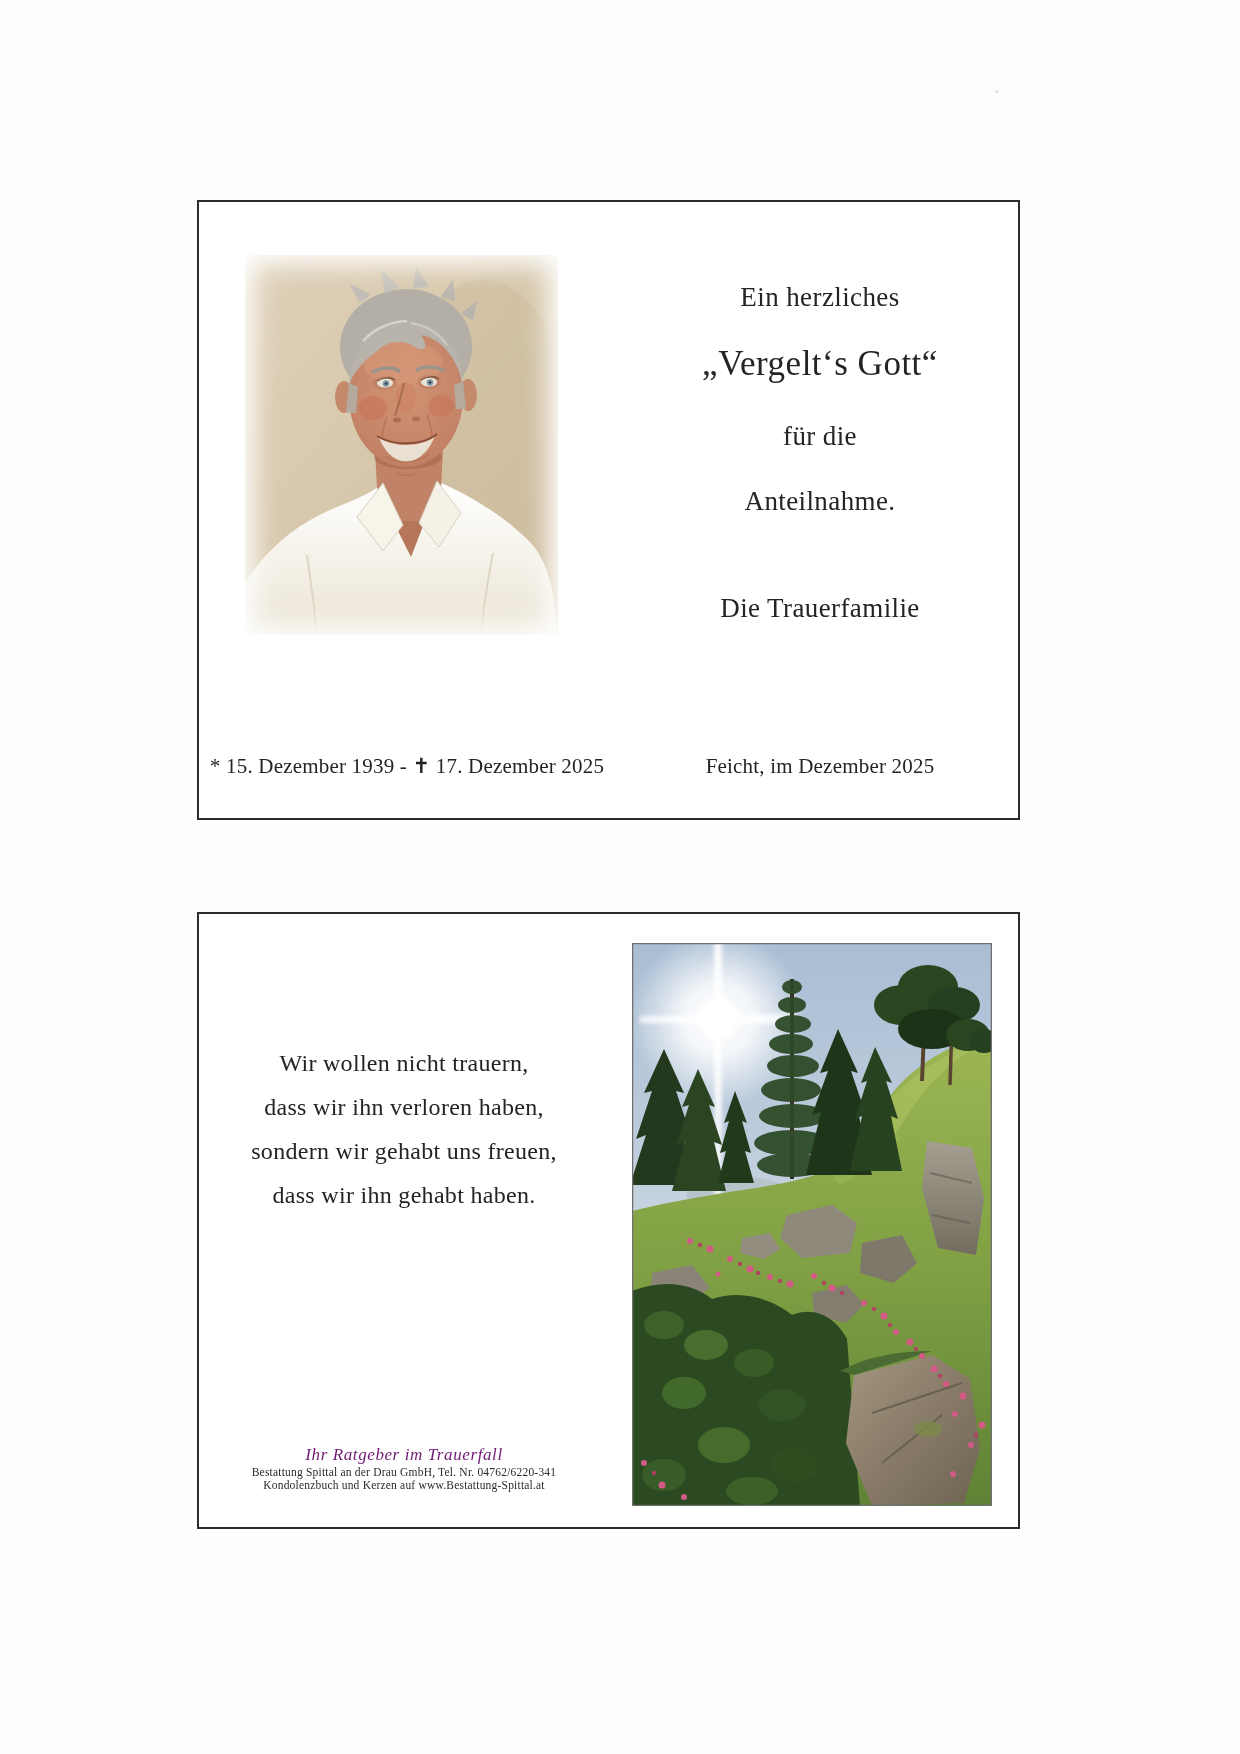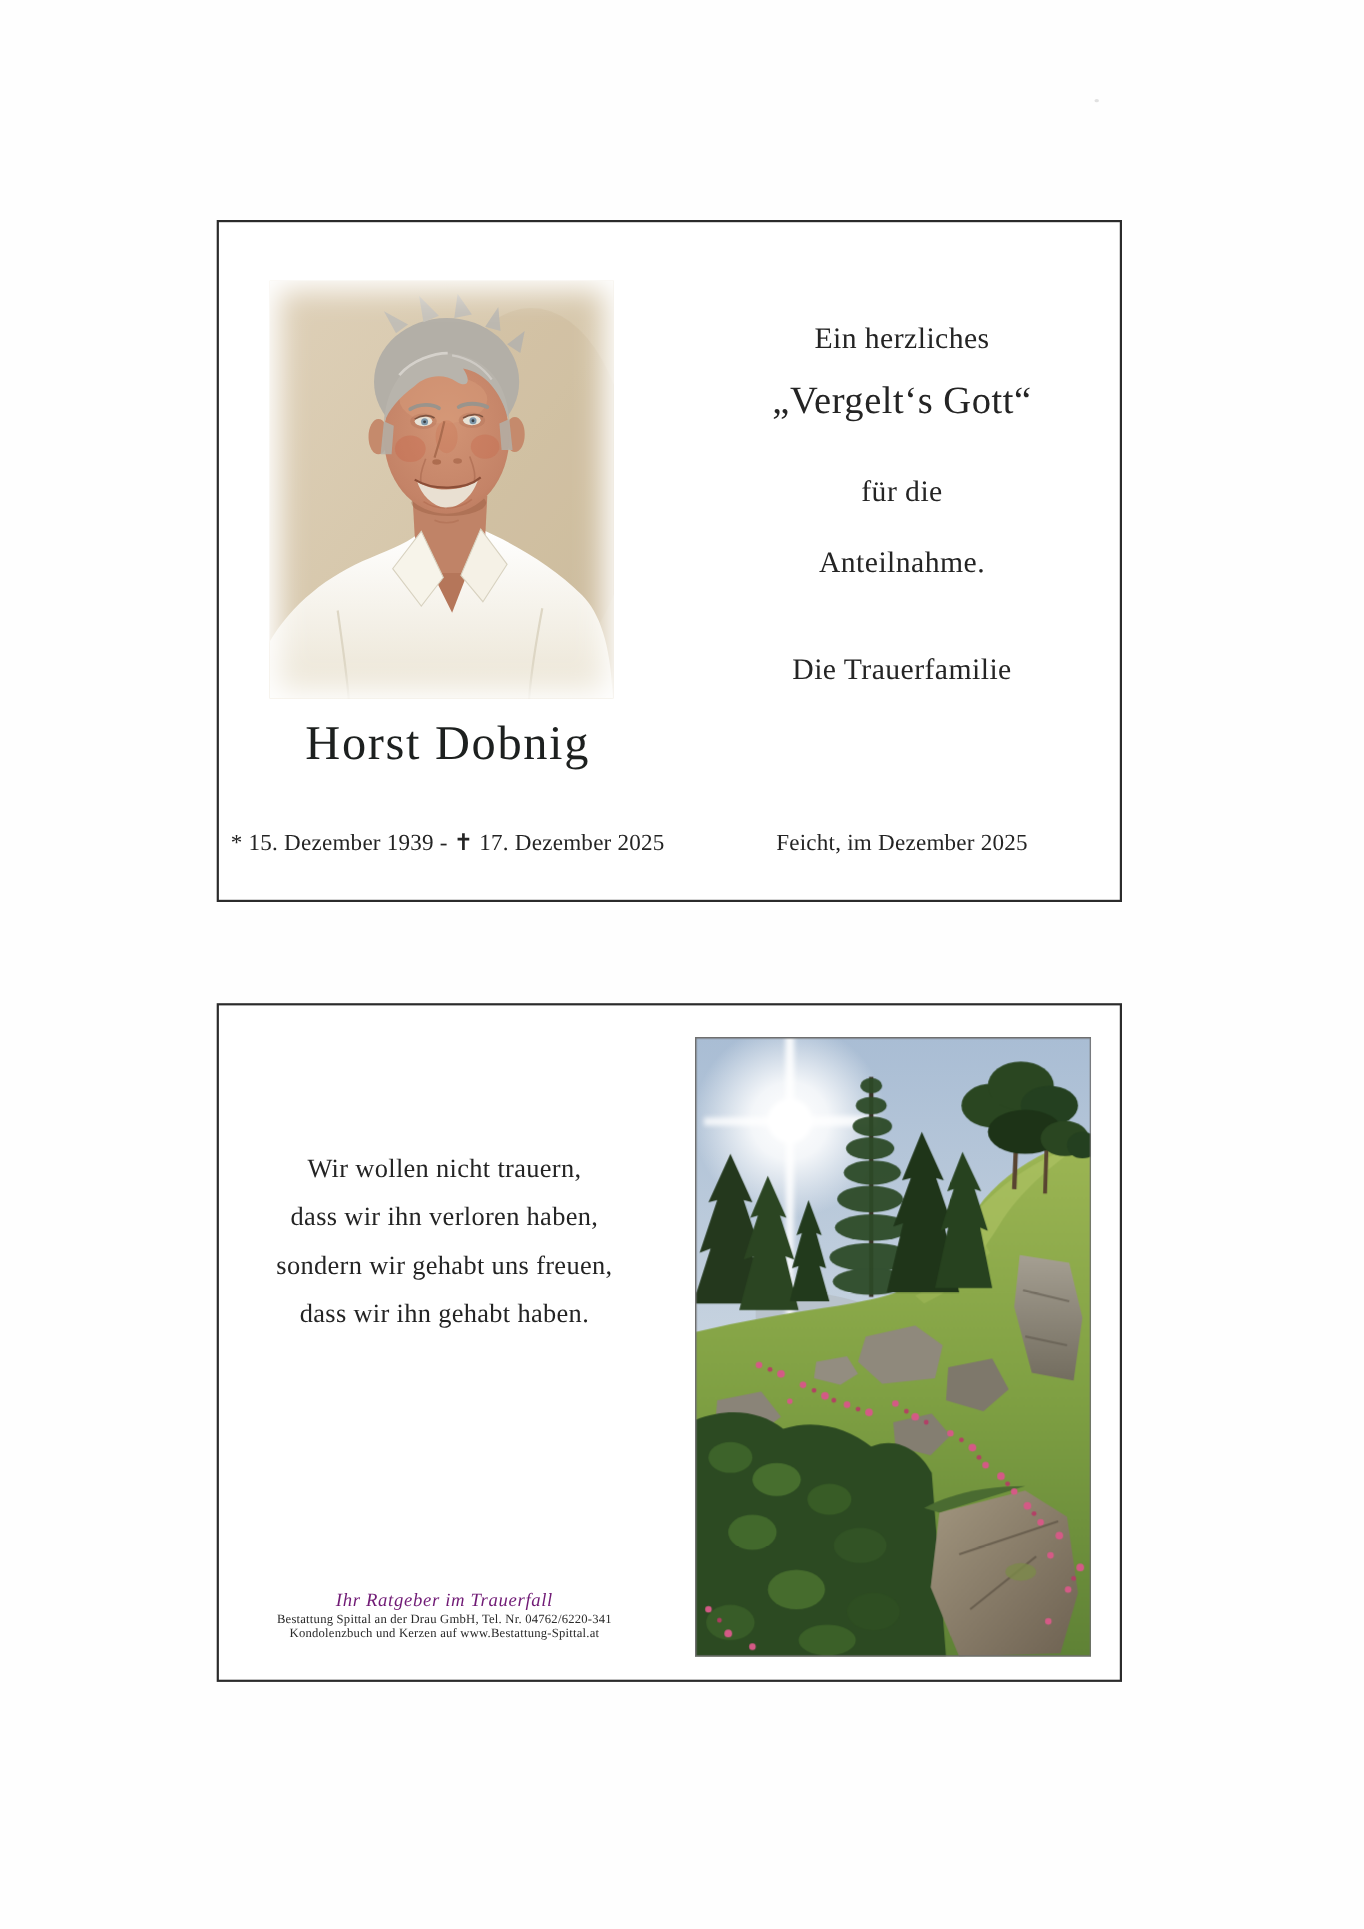--- a/index.html
+++ b/index.html
@@ -23,21 +23,21 @@
   #verse-card{top:912px;height:617px;}
   .abs{position:absolute;}
   .ctr{text-align:center;}
   .name{
     font-size:44px;
     letter-spacing:1.5px;
     color:#1d201f;
   }
   .subtitle{font-size:23px;letter-spacing:.3px;}
   .dates{font-size:21px;letter-spacing:.2px;}
-  .thanks{font-size:27px;letter-spacing:.4px;margin-top:10px;}
+  .thanks{font-size:27px;letter-spacing:.4px;}
   .thanks-big{font-size:35px;letter-spacing:.5px;}
   .closing{font-size:27px;letter-spacing:.4px;}
   .placedate{font-size:21px;letter-spacing:.2px;}
   .poem{font-size:24px;line-height:44px;letter-spacing:.3px;}
   .tagline{
     font-size:17px;
     font-style:italic;
     letter-spacing:.6px;
     color:#701a75;
   }
@@ -125,21 +125,20 @@
       <path d="M142,162 C138,172 136,179 138,185" stroke="#a4644a" stroke-width="1.5" fill="none" opacity=".55"></path>
       <path d="M182,160 C186,170 188,177 186,183" stroke="#a4644a" stroke-width="1.5" fill="none" opacity=".55"></path>
       <path d="M134,182 C146,193 178,193 190,180 C184,199 170,207 160,207 C148,205 138,195 134,182 Z" fill="#e9e0d2"></path>
       <path d="M132,181 C148,191 178,191 192,179" stroke="#8c4f38" stroke-width="2" fill="none"></path>
       <path d="M140,201 C152,209 172,209 184,199" stroke="#b06a4e" stroke-width="1.5" fill="none" opacity=".6"></path>
       <path d="M150,218 C156,221 166,221 172,218" stroke="#ab6c50" stroke-width="1.5" fill="none" opacity=".5"></path>
 
       <rect x="-14" y="-14" width="341" height="408" fill="none" stroke="#ffffff" stroke-width="46" filter="url(#softframe)"></rect>
     </svg>
 
-    <div class="abs ctr name" style="left:0;top:448px;width:416px">Horst Dobnig</div>
     <div class="abs ctr dates" style="left:-7px;top:552px;width:430px">* 15. Dezember 1939 - ✝ 17. Dezember 2025</div>
 
     <div class="abs ctr thanks" style="left:434px;top:80px;width:374px">Ein herzliches</div>
     <div class="abs ctr thanks-big" style="left:434px;top:142px;width:374px">„Vergelt‘s Gott“</div>
     <div class="abs ctr thanks" style="left:434px;top:219px;width:374px">für die</div>
     <div class="abs ctr thanks" style="left:434px;top:284px;width:374px">Anteilnahme.</div>
     <div class="abs ctr closing" style="left:434px;top:391px;width:374px">Die Trauerfamilie</div>
     <div class="abs ctr placedate" style="left:434px;top:552px;width:374px">Feicht, im Dezember 2025</div>
   </div>
 

